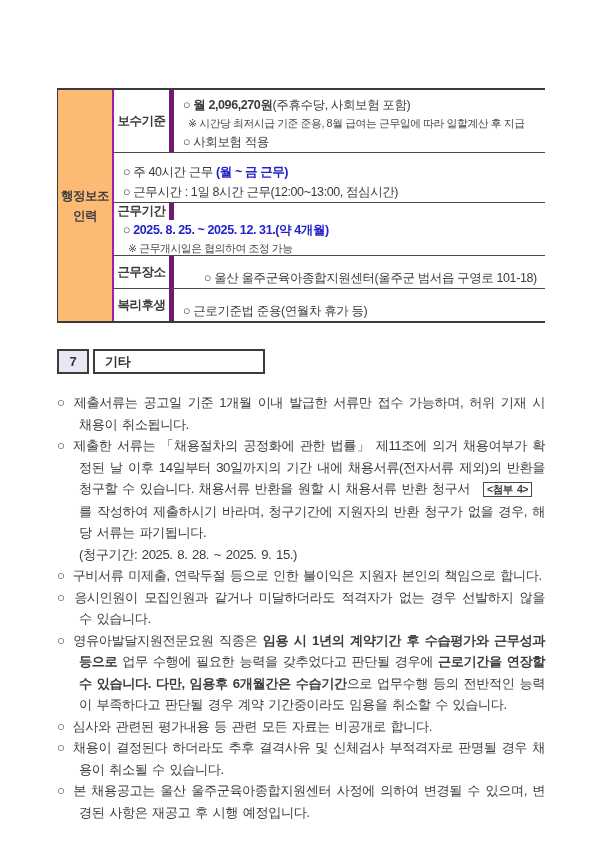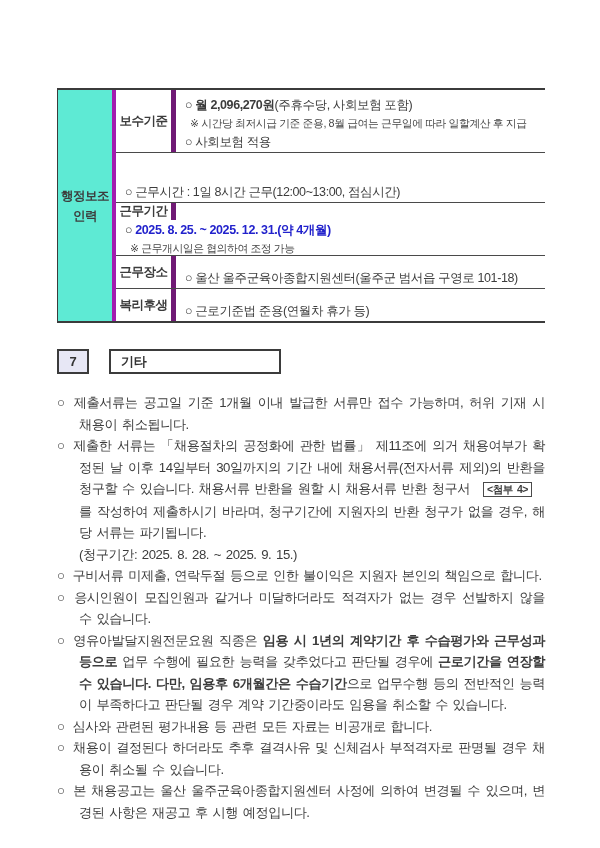--- a/index.html
+++ b/index.html
@@ -12,31 +12,31 @@
   .page{position:absolute;left:57px;top:88px;width:488px;}
 
   
   .info-table{
     display:flex;
     border-top:2px solid #3b3b3b;
     border-bottom:2px solid #3b3b3b;
     border-left:1px solid #3b3b3b;
   }
   .col-header{
-    width:54px;background:#5eead4;border-right:4px solid #a21caf;
+    width:54px;background:#fdba74;border-right:2px solid #a21caf;
     display:flex;flex-direction:column;justify-content:center;align-items:center;
     font-weight:bold;font-size:12.5px;line-height:20px;letter-spacing:-0.5px;
   }
   .t-rows{flex:1;display:flex;flex-direction:column;}
   .t-row{display:flex;border-top:1px solid #4a4a4a;}
   .t-row:first-child{border-top:none;}
   .t-row:nth-child(1){height:62px;}
   .t-row:nth-child(2){height:49px;}
   .t-row:nth-child(3){height:52px;flex-direction:column;}
-  .t-row:nth-child(4){height:32px;}
+  .t-row:nth-child(4){height:32px;gap:21px;}
   .t-row:nth-child(5){height:32px;}
   .t-label{
     width:55px;border-right:5px solid #701a75;flex-shrink:0;
     display:flex;align-items:center;justify-content:center;
     font-weight:bold;font-size:12.5px;letter-spacing:-0.5px;
   }
   .t-content{
     flex:1;display:flex;flex-direction:column;justify-content:flex-end;
     padding-left:9px;font-size:12.5px;letter-spacing:-0.4px;
   }
@@ -51,21 +51,21 @@
   }
 
   
   .sec-header{margin-top:26px;display:flex;align-items:center;}
   .sec-num{
     width:28px;height:21px;background:#e7e7f5;border:2px solid #3b3b3b;
     font-weight:bold;font-size:13px;color:#333333;
     display:flex;align-items:center;justify-content:center;
   }
   .sec-title{
-    width:158px;height:21px;border:2px solid #3b3b3b;margin-left:20px;
+    width:158px;height:21px;border:2px solid #3b3b3b;margin-left:4px;
     font-weight:bold;font-size:13px;color:#333333;
     display:flex;align-items:center;padding-left:10px;letter-spacing:-0.3px;
   }
 
   
   .notes{
     margin-top:18px;font-size:13.2px;line-height:21.5px;
     text-align:justify;letter-spacing:-0.45px;word-spacing:1.5px;
   }
   .note{padding-left:22px;text-indent:-22px;}
@@ -85,20 +85,21 @@
         <div class="t-row">
           <div class="t-label">보수기준</div>
           <div class="t-content">
             <div class="line"><span>○ </span><span class="b">월 2,096,270원</span><span>(주휴수당, 사회보험 포함)</span></div>
             <div class="line small"><span>※ 시간당 최저시급 기준 준용, 8월 급여는 근무일에 따라 일할계산 후 지급</span></div>
             <div class="line"><span>○ 사회보험 적용</span></div>
           </div>
         </div>
         <div class="t-row">
           <div class="t-content">
+            <div class="line"><span>○ 주 40시간 근무 </span><span class="blue">(월 ~ 금 근무)</span></div>
             <div class="line"><span>○ 근무시간 : 1일 8시간 근무(12:00~13:00, 점심시간)</span></div>
           </div>
         </div>
         <div class="t-row">
           <div class="t-label">근무기간</div>
           <div class="t-content">
             <div class="line"><span>○ </span><span class="blue">2025. 8. 25. ~ 2025. 12. 31.(약 4개월)</span></div>
             <div class="line small"><span>※ 근무개시일은 협의하여 조정 가능</span></div>
           </div>
         </div>

